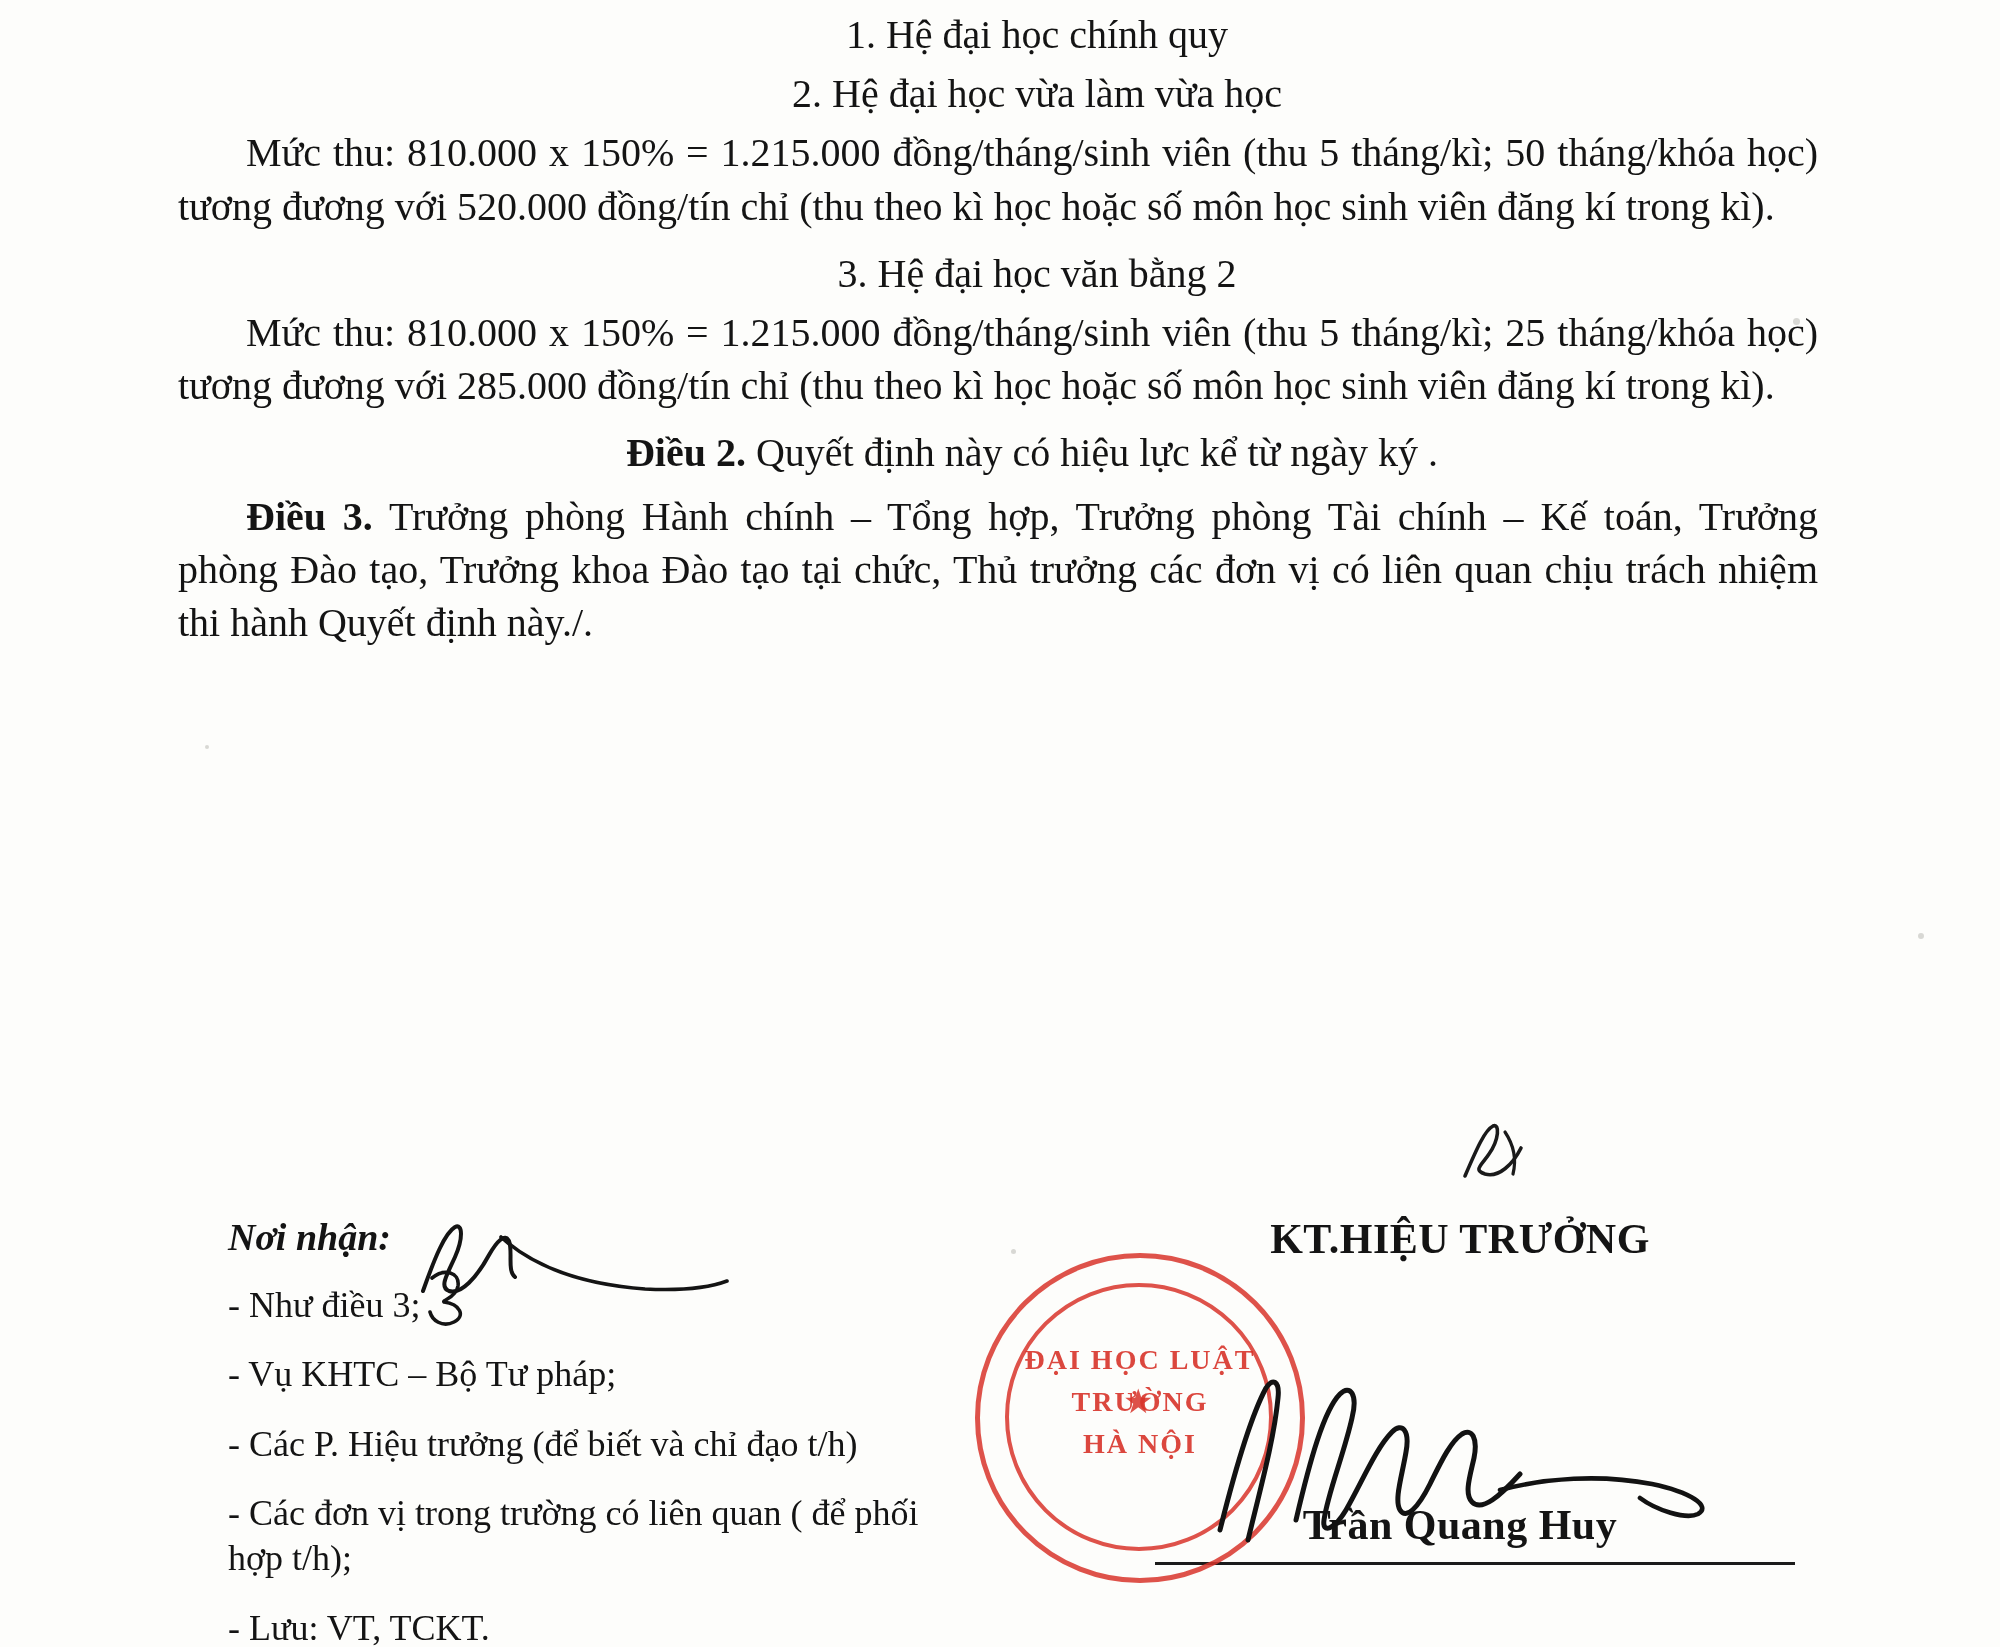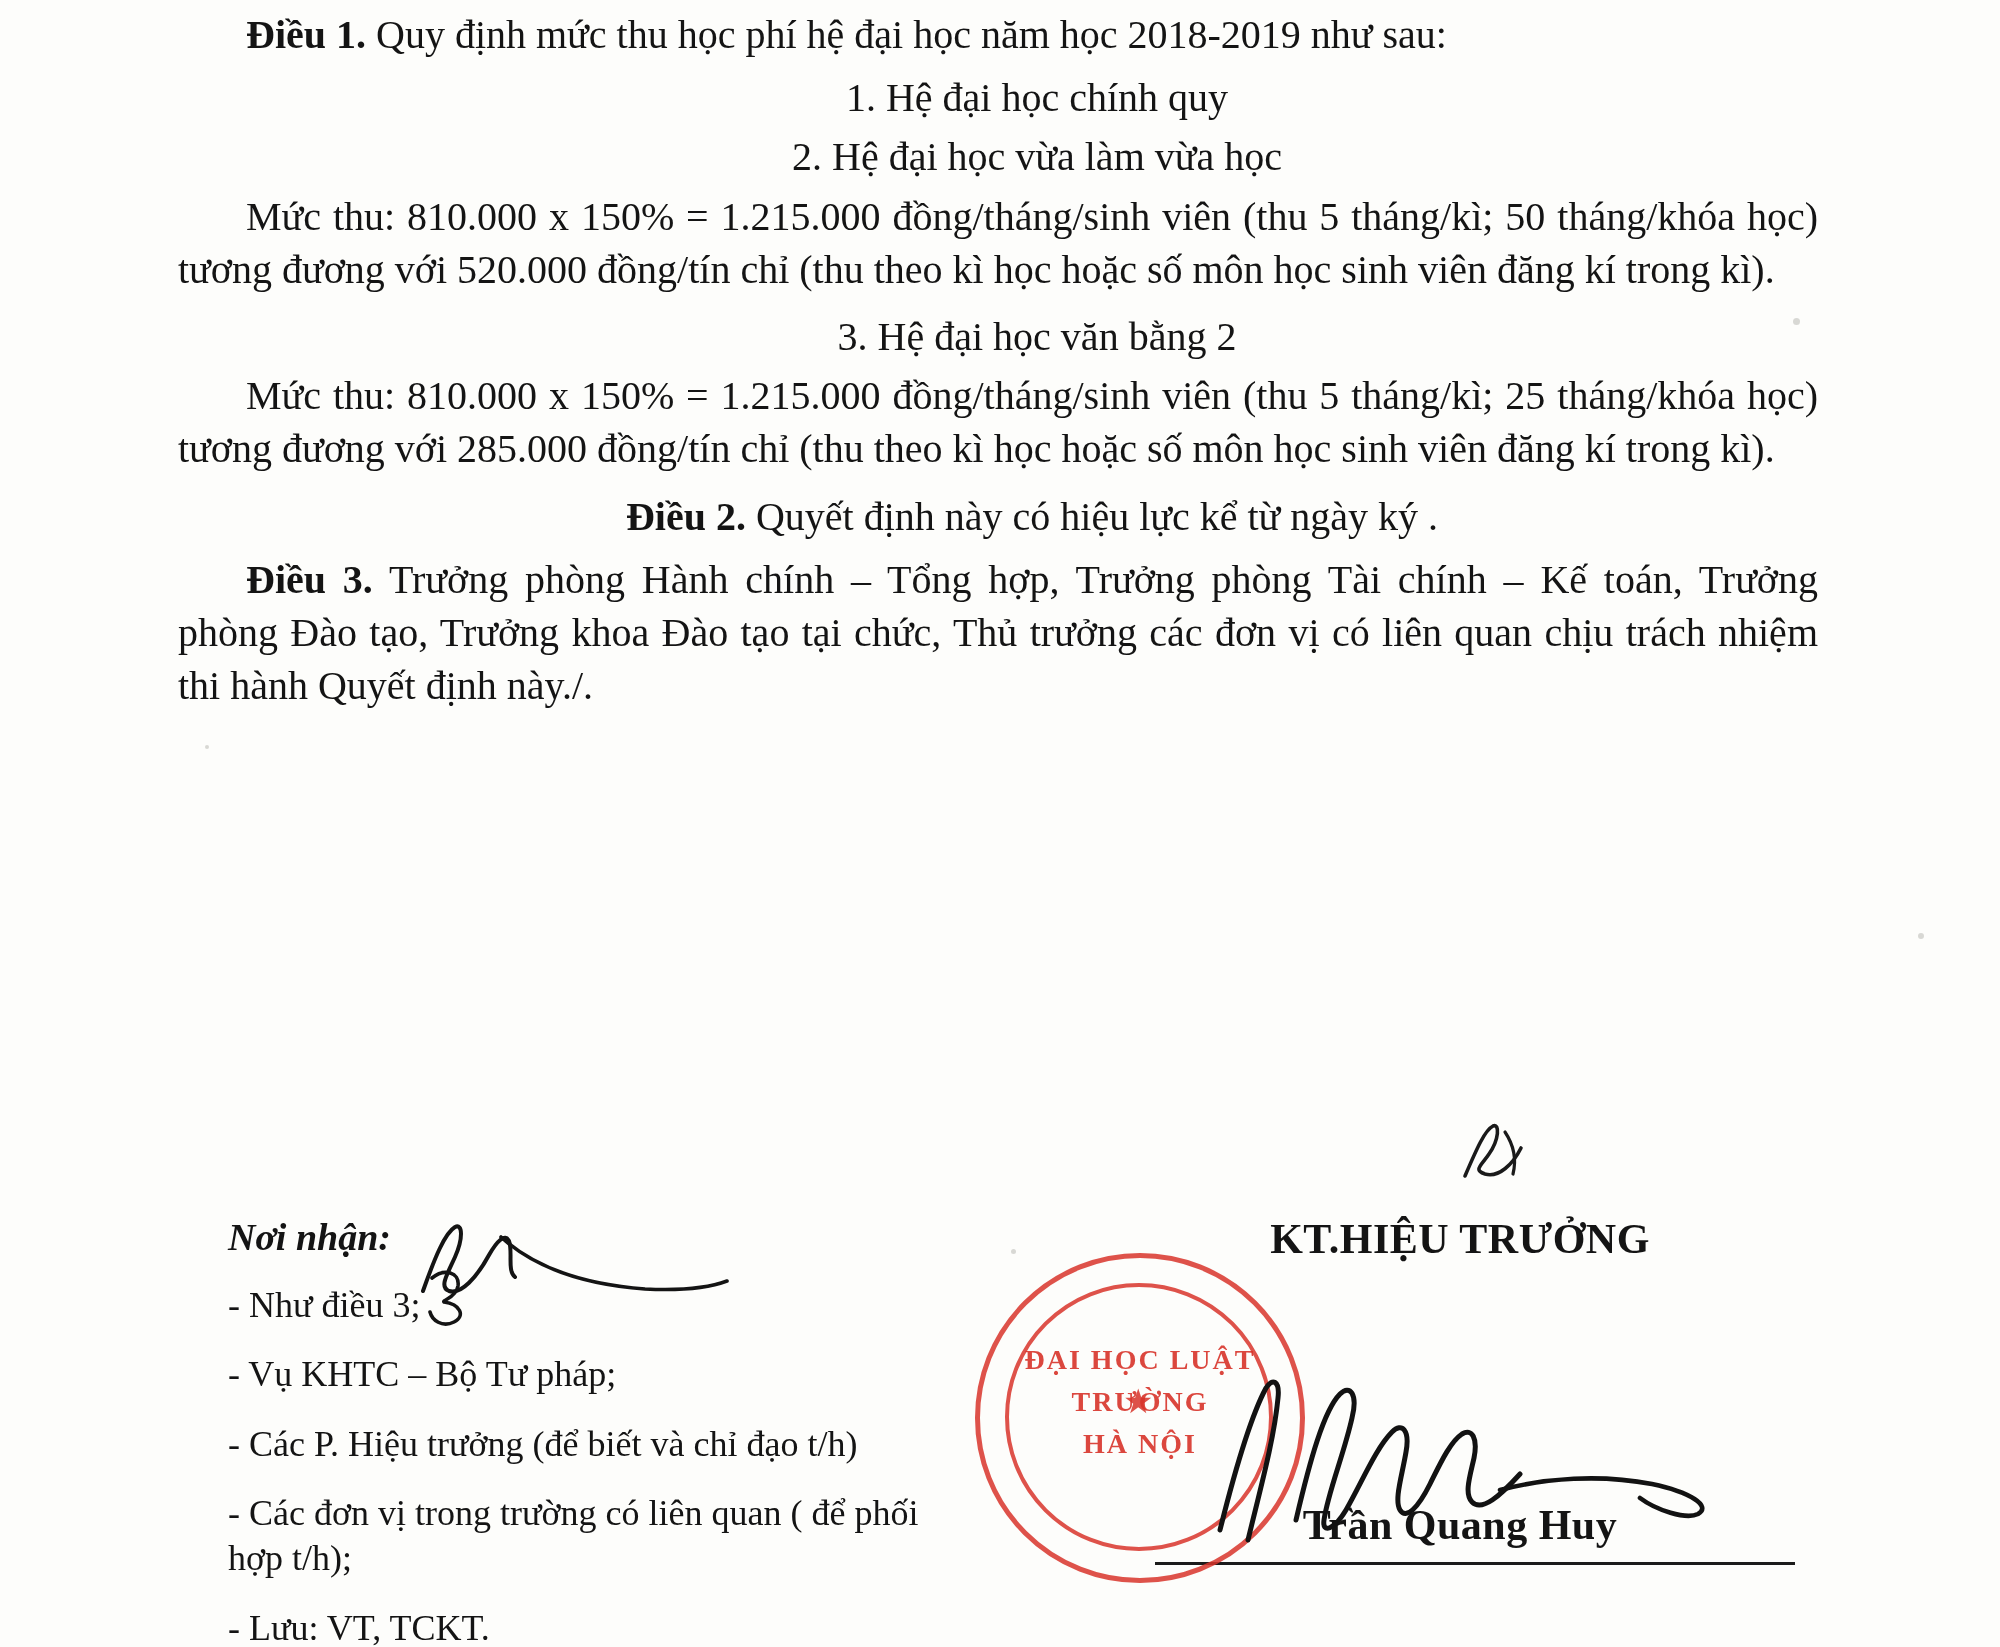--- a/index.html
+++ b/index.html
@@ -176,21 +176,20 @@
     opacity: 0.55;
   }
 </style>
 </head>
 <body>
 
 <div class="page">
 
   <div class="doc-body">
 
-    <p class="indent art-line"><span class="bold">Điều 1.</span><span> Quy định mức thu học phí hệ đại học năm học 2018-2019 như sau:</span></p>
 
     <p class="indent-num no-just">1.  Hệ đại học chính quy</p>
 
 
     <p class="indent-num no-just">2.  Hệ đại học vừa làm vừa học</p>
 
     <p class="indent para-block">Mức thu:  810.000  x  150%  =  1.215.000  đồng/tháng/sinh  viên  (thu  5 tháng/kì; 50 tháng/khóa học) tương đương với 520.000 đồng/tín chỉ (thu theo kì học hoặc số môn học sinh viên đăng kí trong kì).</p>
 
     <p class="indent-num no-just">3.  Hệ đại học văn bằng 2</p>
 

